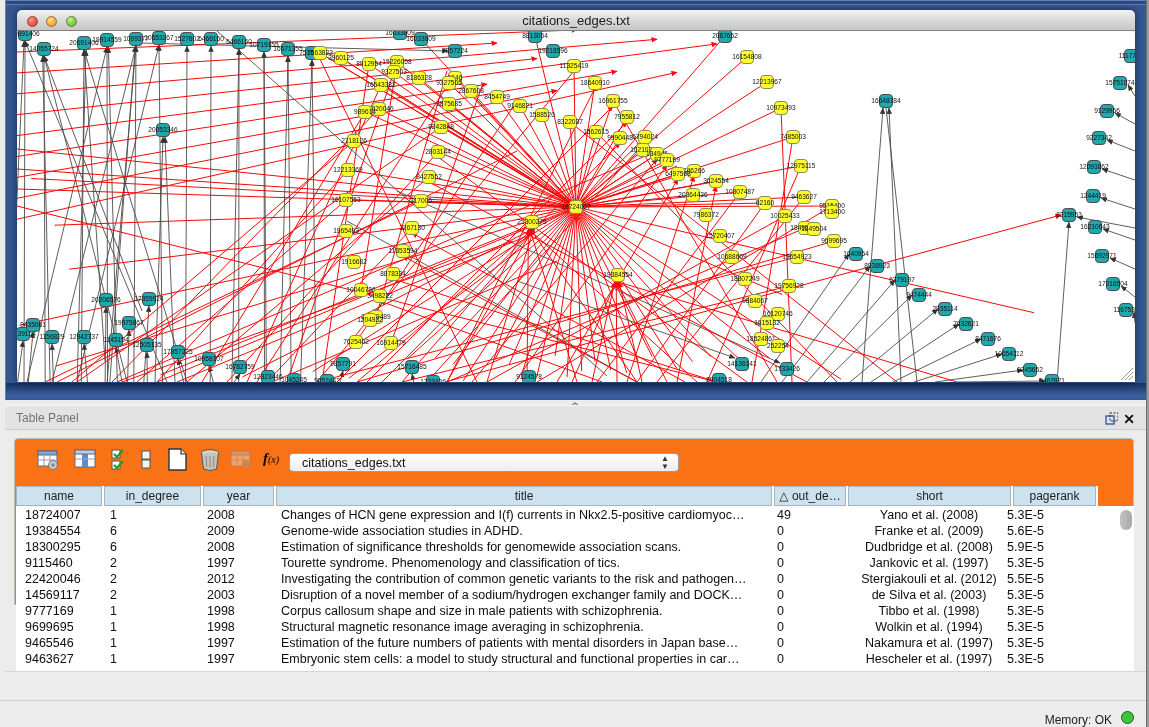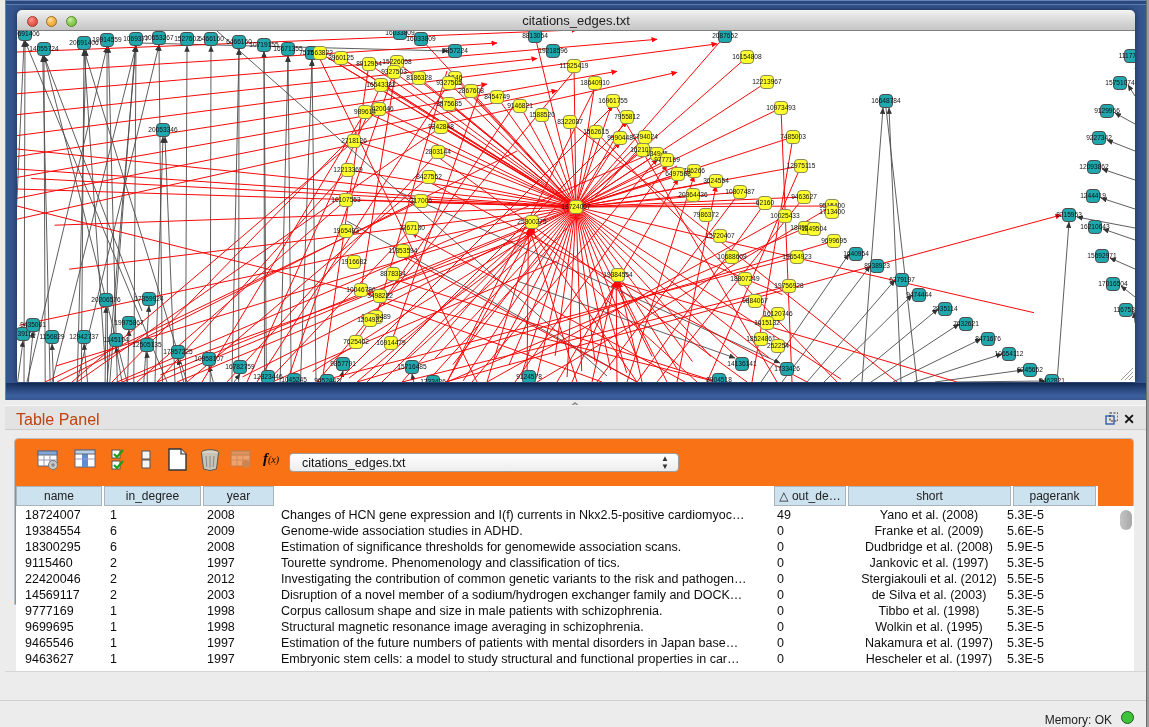--- a/index.html
+++ b/index.html
@@ -8,21 +8,21 @@
 #win { position:absolute; left:17px; top:10px; width:1118px; height:372px; border-radius:5px 5px 0 0; box-shadow:0 0 6px rgba(0,0,0,.5); }
 #titlebar { position:absolute; left:0; top:0; width:100%; height:21px; border-radius:5px 5px 0 0; background:linear-gradient(#f4f4f4,#dcdcdc 45%,#c6c6c6); border-bottom:1px solid #818181; }
 #titlebar .tl { position:absolute; top:5.5px; width:11px; height:11px; border-radius:50%; }
 #titlebar .t1 { left:9.5px; background:radial-gradient(circle at 35% 30%, #ff9a92, #ee6156 45%, #d43e32); border:0.5px solid #a03a30;}
 #titlebar .t2 { left:29.2px; background:radial-gradient(circle at 35% 30%, #ffe2a0, #f6b64a 45%, #e29a28); border:0.5px solid #9a7020;}
 #titlebar .t3 { left:49.4px; background:radial-gradient(circle at 35% 30%, #caf0a8, #8ed058 45%, #62b62e); border:0.5px solid #5a8a28;}
 #titlebar .ttl { position:absolute; width:100%; text-align:center; top:3px; font-size:13px; color:#1c1c1c; }
 #canvas { position:absolute; left:0; top:21px; width:1118px; height:351px; background:#fff; overflow:hidden; }
 #tablepanel { position:absolute; left:0; top:400px; width:1146px; height:327px; background:#ececec; }
 #tpbar { position:absolute; left:5px; top:5px; width:1141px; height:25px; background:#e3e3e3; border-top:1px solid #f6f6f6; border-bottom:1px solid #cdcdcd; }
-#tpbar .lbl { position:absolute; left:11px; top:5px; font-size:16px; color:#c2410c; }
+#tpbar .lbl { position:absolute; left:11px; top:5px; font-size:12px; color:#737373; }
 #tpbar .flo { position:absolute; right:40px; top:6px; width:13px; height:13px; }
 #tpbar .clo { position:absolute; right:11px; top:5px; font-size:14px; font-weight:bold; color:#111; }
 #inner { position:absolute; left:14px; top:38px; width:1120px; height:167px; background:#f97316; border:1px solid #bdbdbd; border-radius:4px 4px 0 0; }
 #toolbar { position:absolute; left:0; top:0; width:100%; height:42px; }
 #dd { position:absolute; left:274px; top:14px; width:390px; height:19px; background:linear-gradient(#ffffff,#ededed); border:1px solid #9e9e9e; border-radius:4px; font-size:12.5px; color:#111; padding:2px 0 0 12px; }
 #dd .arr { position:absolute; right:9px; top:1px; font-size:8px; color:#333; line-height:8px; }
 #thead { position:absolute; left:1px; top:47px; width:1082px; height:20px; background:#fff; }
 #thead span { position:absolute; top:0; height:20px; background:#cde2ef; border:1px solid #a9b3b9; font-size:12px; color:#222; text-align:center; padding-top:2px; }
 #tbody { position:absolute; left:1px; top:67px; width:1118px; height:166px; background:#fff; font-size:12.5px; color:#0d0d0d; }
 .tr { position:relative; height:16px; white-space:nowrap; }
@@ -665,20 +665,21 @@
           <line x1="1" y1="12" x2="20" y2="12" stroke="#aaa"></line>
           <circle cx="16" cy="16" r="4" fill="#999"></circle>
         </svg>
       <div style="position:absolute;left:248px;top:11px;font-size:15px;font-style:italic;font-family:'Liberation Serif',serif;"><b>f</b><span style="font-size:10px">(x)</span></div>
       <div id="dd">citations_edges.txt<span class="arr">▲<br>▼</span></div>
     </div>
     <div id="thead">
       <span style="left:0px; width:86px;">name</span>
       <span style="left:88px; width:97px;">in_degree</span>
       <span style="left:187px; width:71px;">year</span>
+      <span style="left:260px; width:496px;">title</span>
       <span style="left:758px; width:72px;">△ out_de…</span>
       <span style="left:832px; width:163px;">short</span>
       <span style="left:997px; width:83px;">pagerank</span>
     </div>
     <div id="tbody">
 <div class="tr">
           <span class="c0">18724007</span>
           <span class="c1">1</span>
           <span class="c2">2008</span>
           <span class="c3">Changes of HCN gene expression and I(f) currents in Nkx2.5-positive cardiomyoc…</span>
@@ -739,21 +740,21 @@
           <span class="c4">0</span>
           <span class="c5">Tibbo et al. (1998)</span>
           <span class="c6">5.3E-5</span>
         </div>
 <div class="tr">
           <span class="c0">9699695</span>
           <span class="c1">1</span>
           <span class="c2">1998</span>
           <span class="c3">Structural magnetic resonance image averaging in schizophrenia.</span>
           <span class="c4">0</span>
-          <span class="c5">Wolkin et al. (1995)</span>
+          <span class="c5">Wolkin et al. (1994)</span>
           <span class="c6">5.3E-5</span>
         </div>
 <div class="tr">
           <span class="c0">9465546</span>
           <span class="c1">1</span>
           <span class="c2">1997</span>
           <span class="c3">Estimation of the future numbers of patients with mental disorders in Japan base…</span>
           <span class="c4">0</span>
           <span class="c5">Nakamura et al. (1997)</span>
           <span class="c6">5.3E-5</span>

